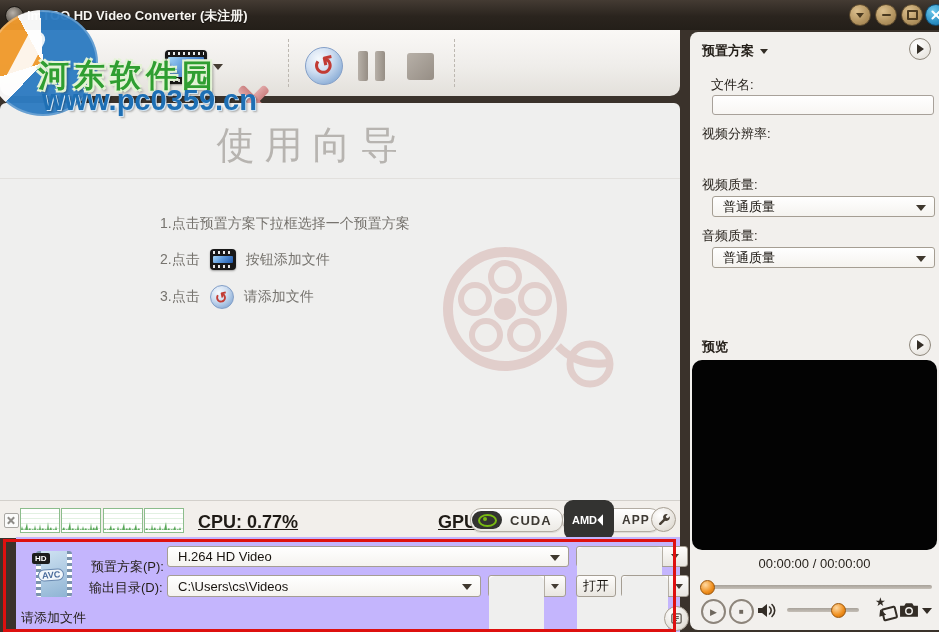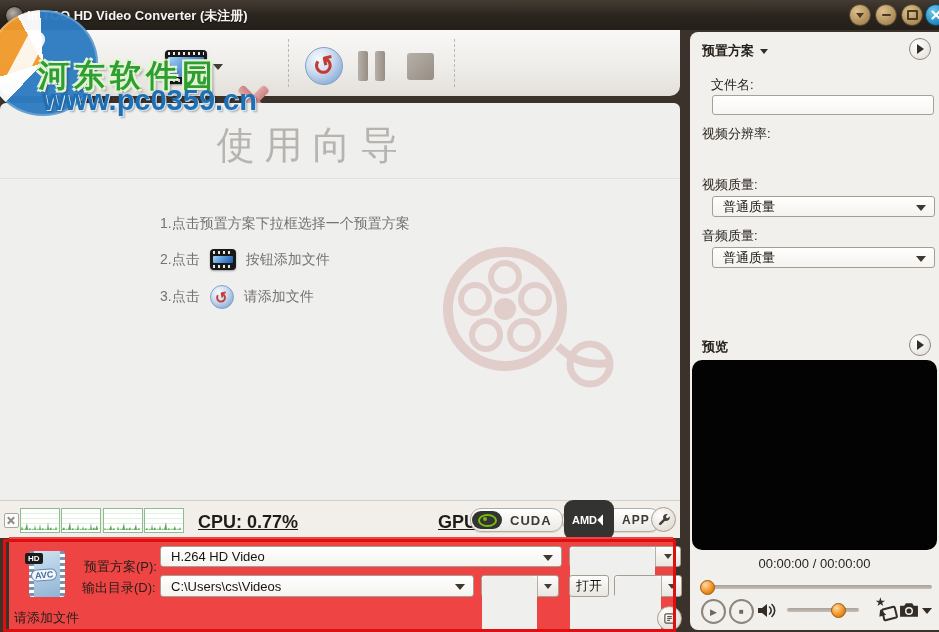--- a/index.html
+++ b/index.html
@@ -96,21 +96,21 @@
   .eye{width:15px;height:9px;border:2px solid #79ba12;border-radius:50%;position:relative;}
   .eye::after{content:"";position:absolute;left:3px;top:1px;width:4px;height:4px;background:#79ba12;border-radius:50%;}
   .badge-label{font-size:13px;font-weight:bold;color:#3e3a34;letter-spacing:1px;padding:0 10px 0 7px;}
   .amd-text{color:#fff;font-size:11px;font-weight:bold;letter-spacing:0;padding:0 2px 0 7px;}
   .amd-arrow{width:0;height:0;border-top:8px solid transparent;border-left:8px solid #fff;margin-right:6px;transform:rotate(45deg);}
   .roundbtn{width:23px;height:23px;border-radius:50%;border:1px solid #a79f93;
     background:radial-gradient(circle at 35% 30%,#ffffff,#e4e0d9 70%,#d2ccc2);
     display:flex;align-items:center;justify-content:center;cursor:pointer;}
 
   
-  .bottompanel{left:9px;top:537px;width:664px;height:95px;background:#ef4444;}
+  .bottompanel{left:16px;top:537px;width:664px;height:95px;background:#c4b5fd;}
   .annot{left:3px;top:539px;width:667px;height:87px;border:3px solid #de100f;z-index:40;pointer-events:none;}
   .hdavc{left:20px;top:551px;width:36px;height:46px;background:#c4d9ec;border-radius:3px;
     background:repeating-linear-gradient(180deg,#7b94ad 0 3px,#ffffff 3px 6px);}
   .hdavc .mid{position:absolute;left:5px;right:5px;top:0;bottom:0;background:linear-gradient(160deg,#cfe2f2,#8fb4d4);}
   .hd-badge{position:absolute;left:-4px;top:2px;background:#1c1c1c;color:#fff;font-size:8px;font-weight:bold;
     padding:1px 3px;border-radius:2px;z-index:2;}
   .avc-badge{position:absolute;left:2px;top:18px;background:#f2f7fb;color:#4a6c9c;font-size:9px;font-weight:bold;
     border:1px solid #6888b0;border-radius:6px;padding:0 3px;transform:rotate(-4deg);z-index:2;}
   .fieldlabel{font-size:13px;color:#241f19;white-space:nowrap;}
   .combo{background:linear-gradient(#ffffff,#f5f3ef);border:1px solid #a59e93;border-radius:3px;

